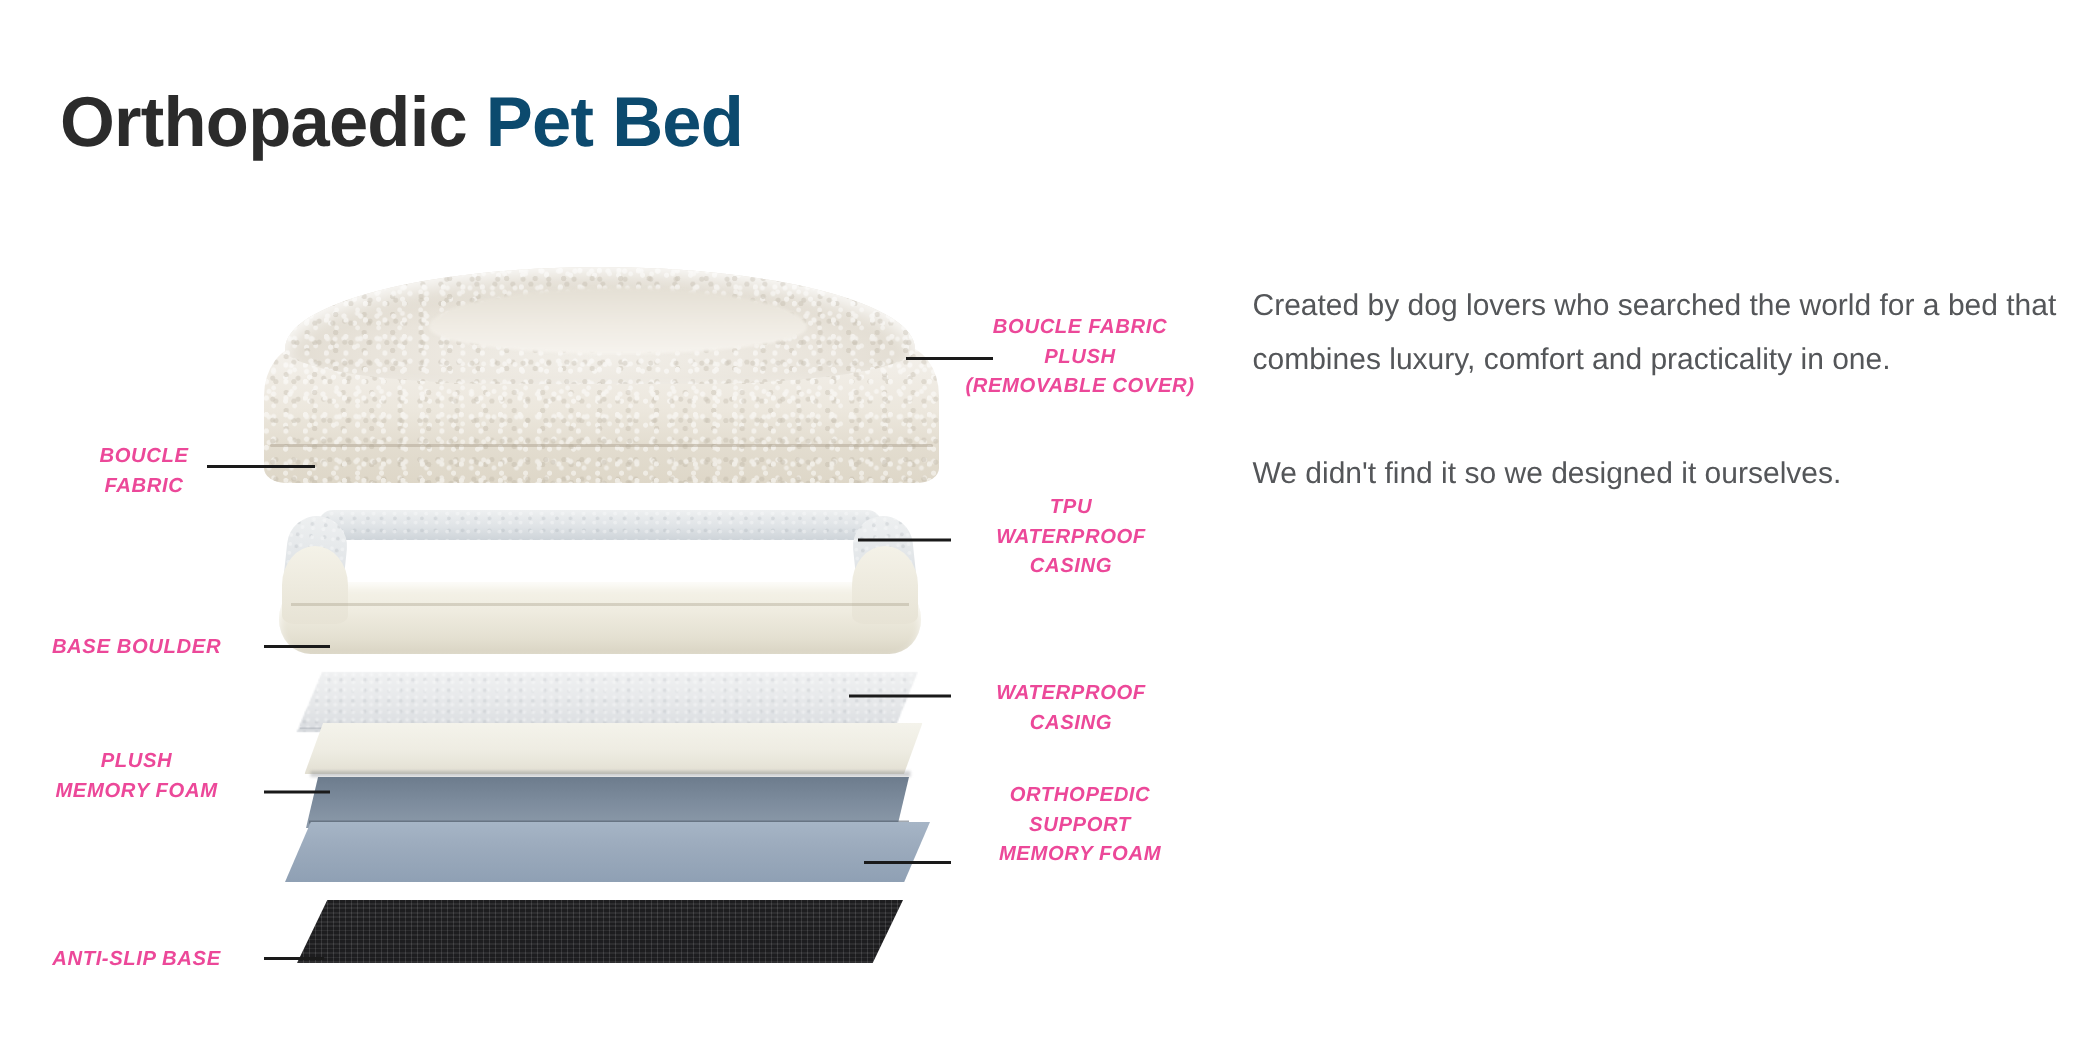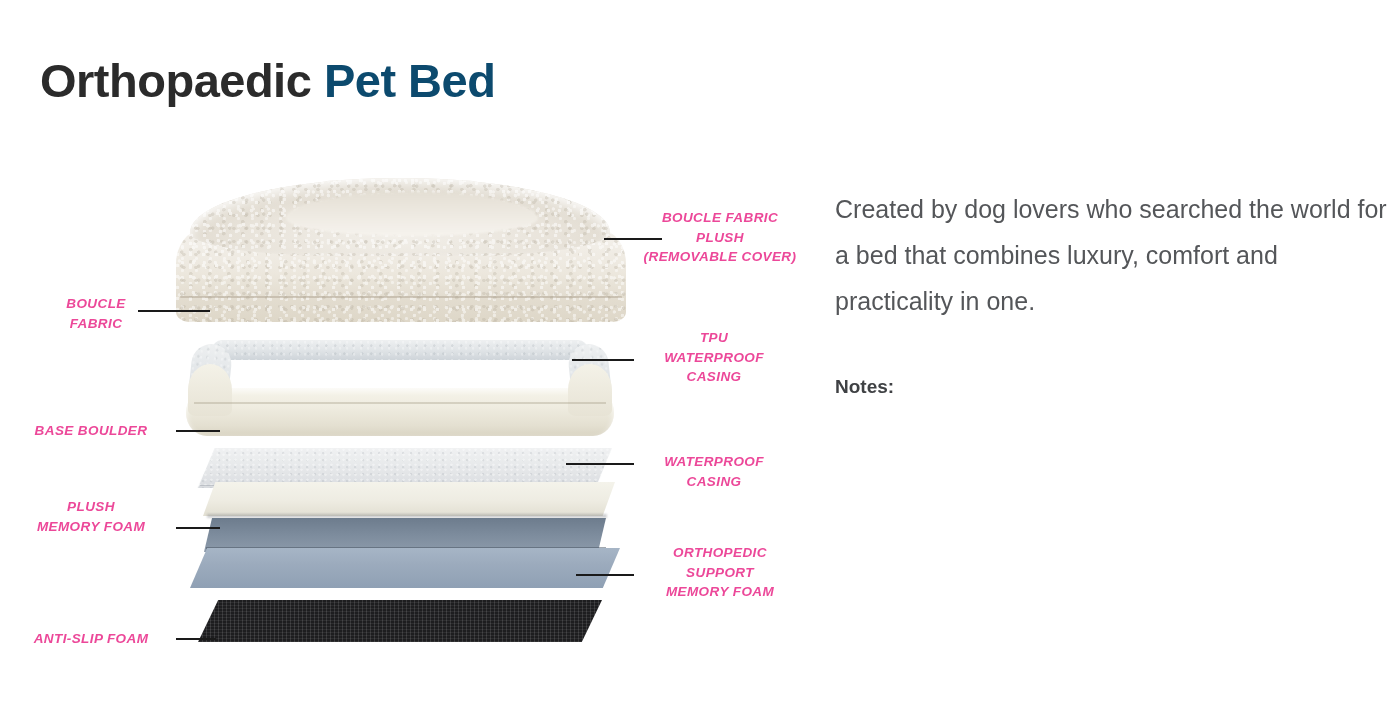--- a/index.html
+++ b/index.html
@@ -261,22 +261,22 @@
 
   
   #copy {
     position: absolute;
     left: 835px;
     top: 186px;
     width: 555px;
     color: #545659;
   }
   .copy-para {
-    font-size: 25px;
-    line-height: 46px;
+    font-size: 20px;
+    line-height: 36px;
     font-weight: normal;
     margin: 0;
   }
   #copy-second { margin-top: 40px; }
 
   #notes { margin-top: 52px; }
   .notes-heading {
     font-size: 19px;
     font-weight: bold;
     color: #3f4144;
@@ -374,21 +374,21 @@
   </div>
   <div class="leader" style="left:176px; top:280px; width:44px;"></div>
 
   <div class="callout left" style="left:12px; top:347px; width:158px;">
     <div>PLUSH</div>
     <div>MEMORY FOAM</div>
   </div>
   <div class="leader" style="left:176px; top:377px; width:44px;"></div>
 
   <div class="callout left" style="left:12px; top:479px; width:158px;">
-    <div>ANTI-SLIP FOAM</div>
+    <div>ANTI-SLIP BASE</div>
   </div>
   <div class="leader" style="left:176px; top:488px; width:40px;"></div>
 
   <div class="leader" style="left:604px; top:88px; width:58px;"></div>
   <div class="callout right" style="left:634px; top:58px; width:172px;">
     <div>BOUCLE FABRIC</div>
     <div>PLUSH</div>
     <div>(REMOVABLE COVER)</div>
   </div>
 
@@ -399,30 +399,30 @@
     <div>CASING</div>
   </div>
 
   <div class="leader" style="left:566px; top:313px; width:68px;"></div>
   <div class="callout right" style="left:634px; top:302px; width:160px;">
     <div>WATERPROOF</div>
     <div>CASING</div>
   </div>
 
   <div class="leader" style="left:576px; top:424px; width:58px;"></div>
-  <div class="callout right" style="left:634px; top:393px; width:172px;">
+  <div class="callout right" style="left:634px; top:370px; width:172px;">
     <div>ORTHOPEDIC</div>
     <div>SUPPORT</div>
     <div>MEMORY FOAM</div>
   </div>
 
 </div>
 
 <div id="copy">
 
   <p class="copy-para" id="copy-first">Created by dog lovers who searched the world for a bed that combines luxury, comfort and practicality in one.</p>
 
+  <p class="copy-para" id="copy-second">We didn't find it so we designed it ourselves.</p>
 
   <div id="notes">
-    <p class="notes-heading">Notes:</p>
   </div>
 
 </div>
 
 </body></html>

